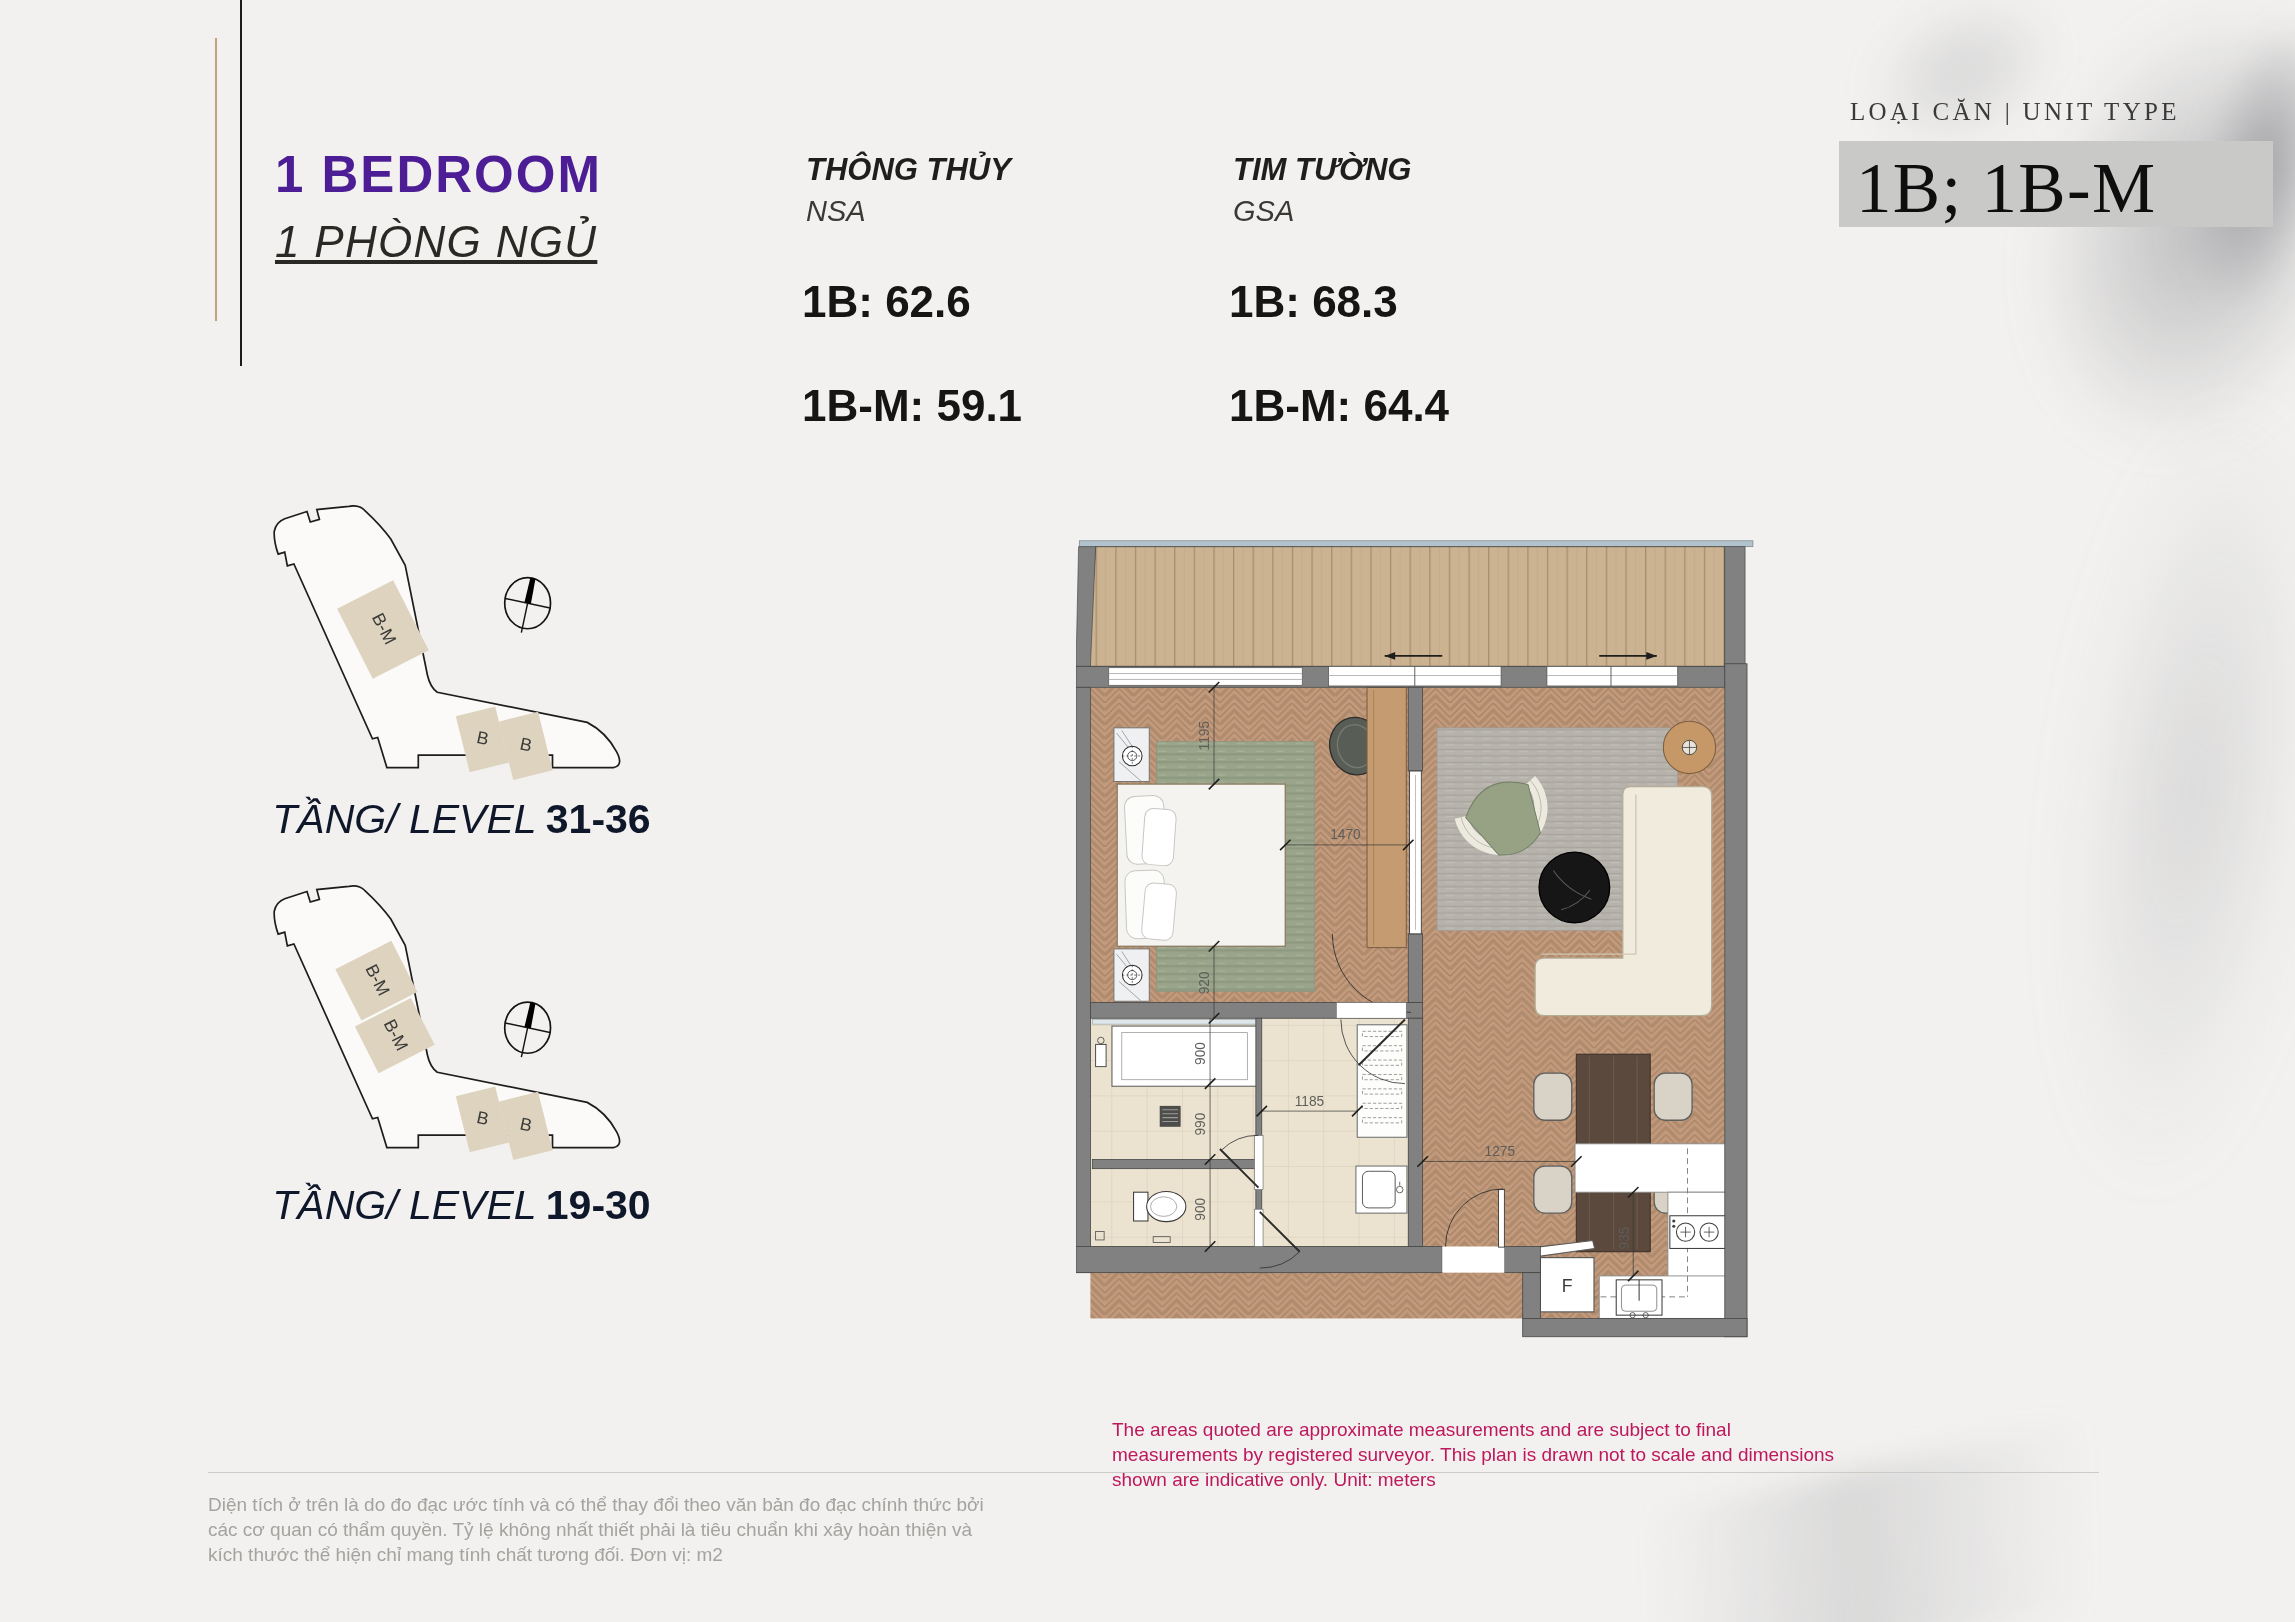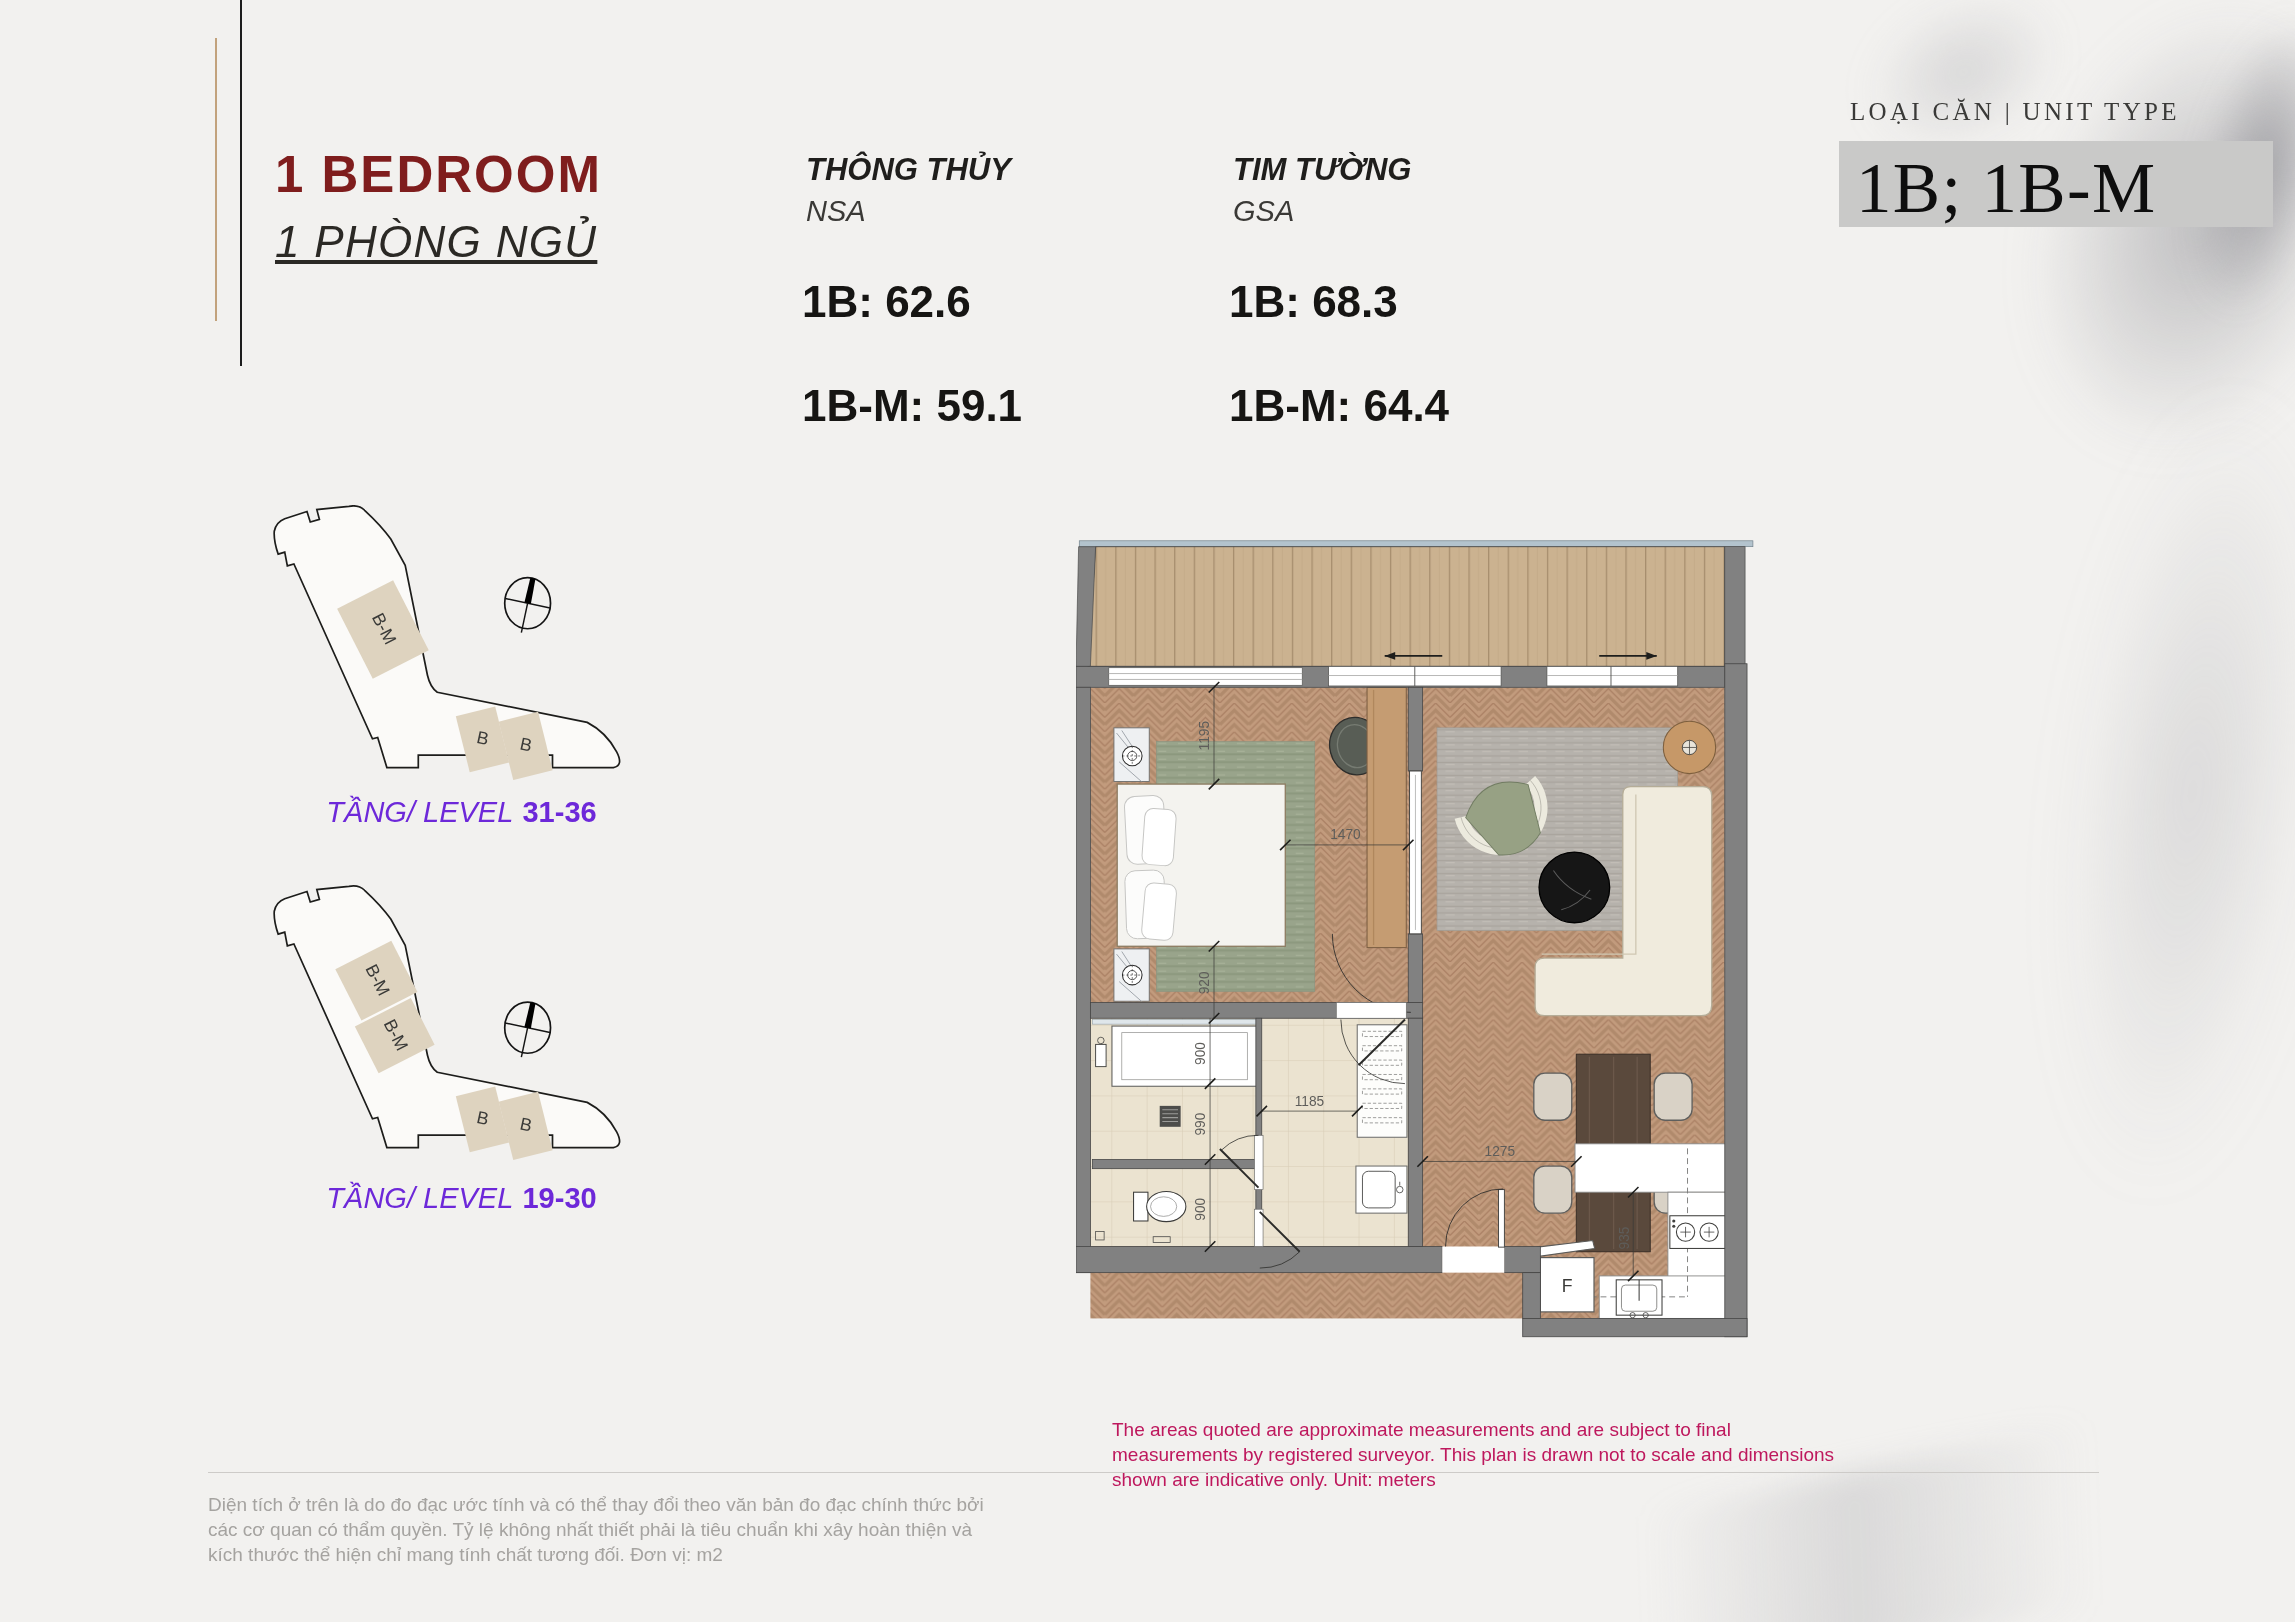--- a/index.html
+++ b/index.html
@@ -19,37 +19,37 @@
        filter:blur(30px);transform:rotate(7deg);}
   .wc4{left:1603px;top:1466px;width:563px;height:183px;
        background:linear-gradient(100deg,rgba(180,180,183,0) 10%,rgba(172,172,176,.34) 45%,rgba(180,180,183,0) 85%);
        filter:blur(14.4px);transform:rotate(-12deg);}
   .wc5{left:1826px;top:-26px;width:275px;height:196px;
        background:radial-gradient(closest-side,rgba(165,165,170,.35),rgba(165,165,170,0) 75%);
        filter:blur(17px);transform:rotate(-28deg);}
   
   .line-tan{left:215px;top:38px;width:2px;height:283px;background:#c2a27c;}
   .line-black{left:240px;top:0;width:2px;height:366px;background:#1c1c1c;}
-  .title-en{left:275px;top:145px;font-size:51px;font-weight:bold;letter-spacing:2px;color:#7f1d1d;}
+  .title-en{left:275px;top:145px;font-size:51px;font-weight:bold;letter-spacing:2px;color:#4c1d95;}
   .title-vi{left:275px;top:217px;font-size:44px;font-style:italic;letter-spacing:1.3px;color:#2b2925;text-decoration:underline;}
   .m-name{font-size:31px;font-weight:bold;font-style:italic;color:#1f1e1c;}
   .m-abbr{font-size:29px;font-style:italic;color:#3a3936;margin-top:6.5px;}
   .m-col1{left:806px;top:152px;}
   .m-col2{left:1233px;top:152px;}
   .m-row{font-size:44px;font-weight:bold;color:#161513;}
   .r11{left:802px;top:277px;} .r12{left:802px;top:381px;}
   .r21{left:1229px;top:277px;} .r22{left:1229px;top:381px;}
   .ut-label{left:1850px;top:98px;font-size:25px;letter-spacing:3.3px;color:#3a3a38;font-family:Liberation Serif, serif;}
   .ut-box{left:1839px;top:141px;width:434px;height:86px;background:#c9c9c8;}
   .ut-value{position:absolute;left:17px;top:6.5px;font-family:"Liberation Serif",serif;
             font-size:71px;letter-spacing:1.3px;color:#0e0e0e;}
   
   .diag1{left:252px;top:505px;}
   .diag2{left:252px;top:882px;}
-  .lvl-label{width:419px;text-align:center;font-size:29px;color:#6d28d9;}
+  .lvl-label{width:419px;text-align:center;font-size:41px;color:#0f172a;}
   .lvl1{left:252px;top:796px;} .lvl2{left:252px;top:1182px;}
   .lvl-prefix{font-style:italic;font-weight:normal;}
   .lvl-range{font-weight:bold;margin-left:9.2px;}
   
   .f-line{left:208px;top:1472px;width:1891px;height:1.3px;background:#cdcbc8;}
   .f-vi{left:208px;top:1492px;width:785px;font-size:19px;line-height:1.32;color:#a5a3a0;}
   .f-en{left:1112px;top:1417px;width:746px;font-size:19px;line-height:1.32;color:#be185d;}
   svg text{font-family:"Liberation Sans",sans-serif;}
   .dimtxt{font-size:21px;fill:#5e5d5a;}
   .unittxt{font-size:27px;fill:#3a3a38;}

